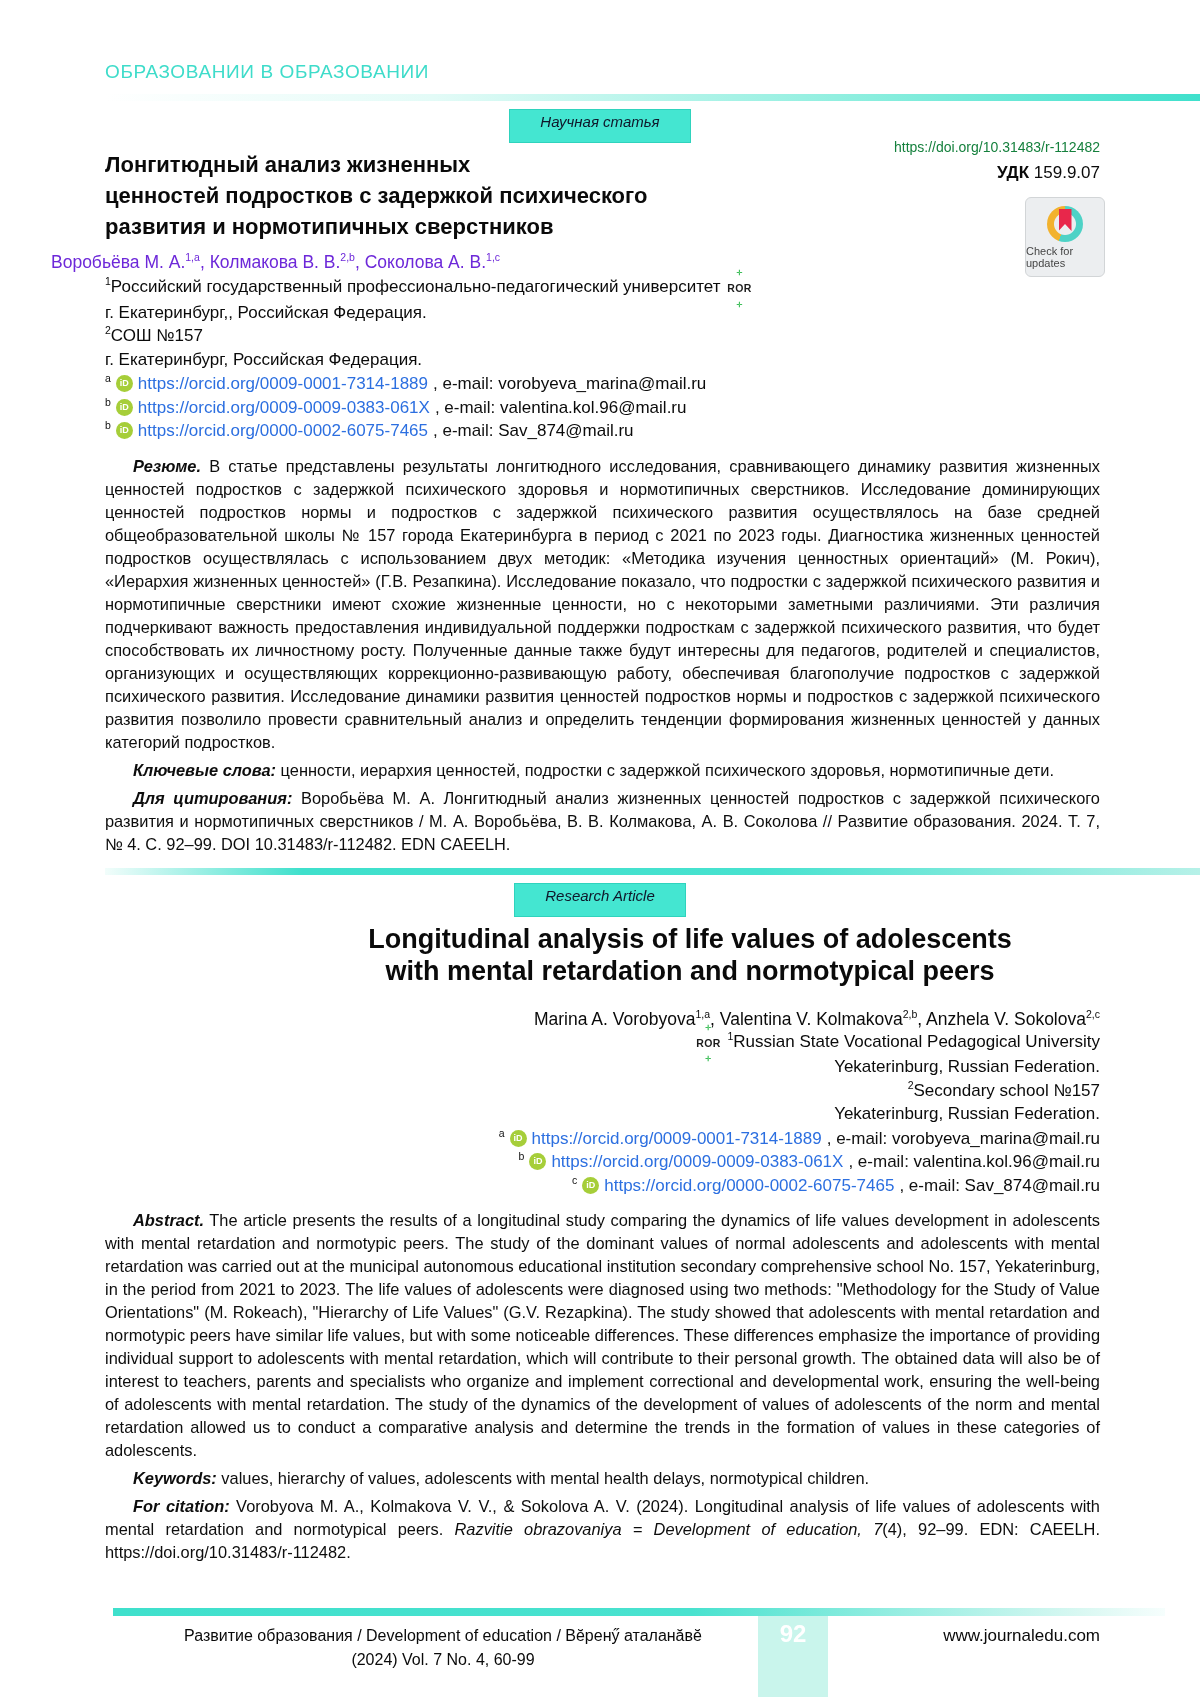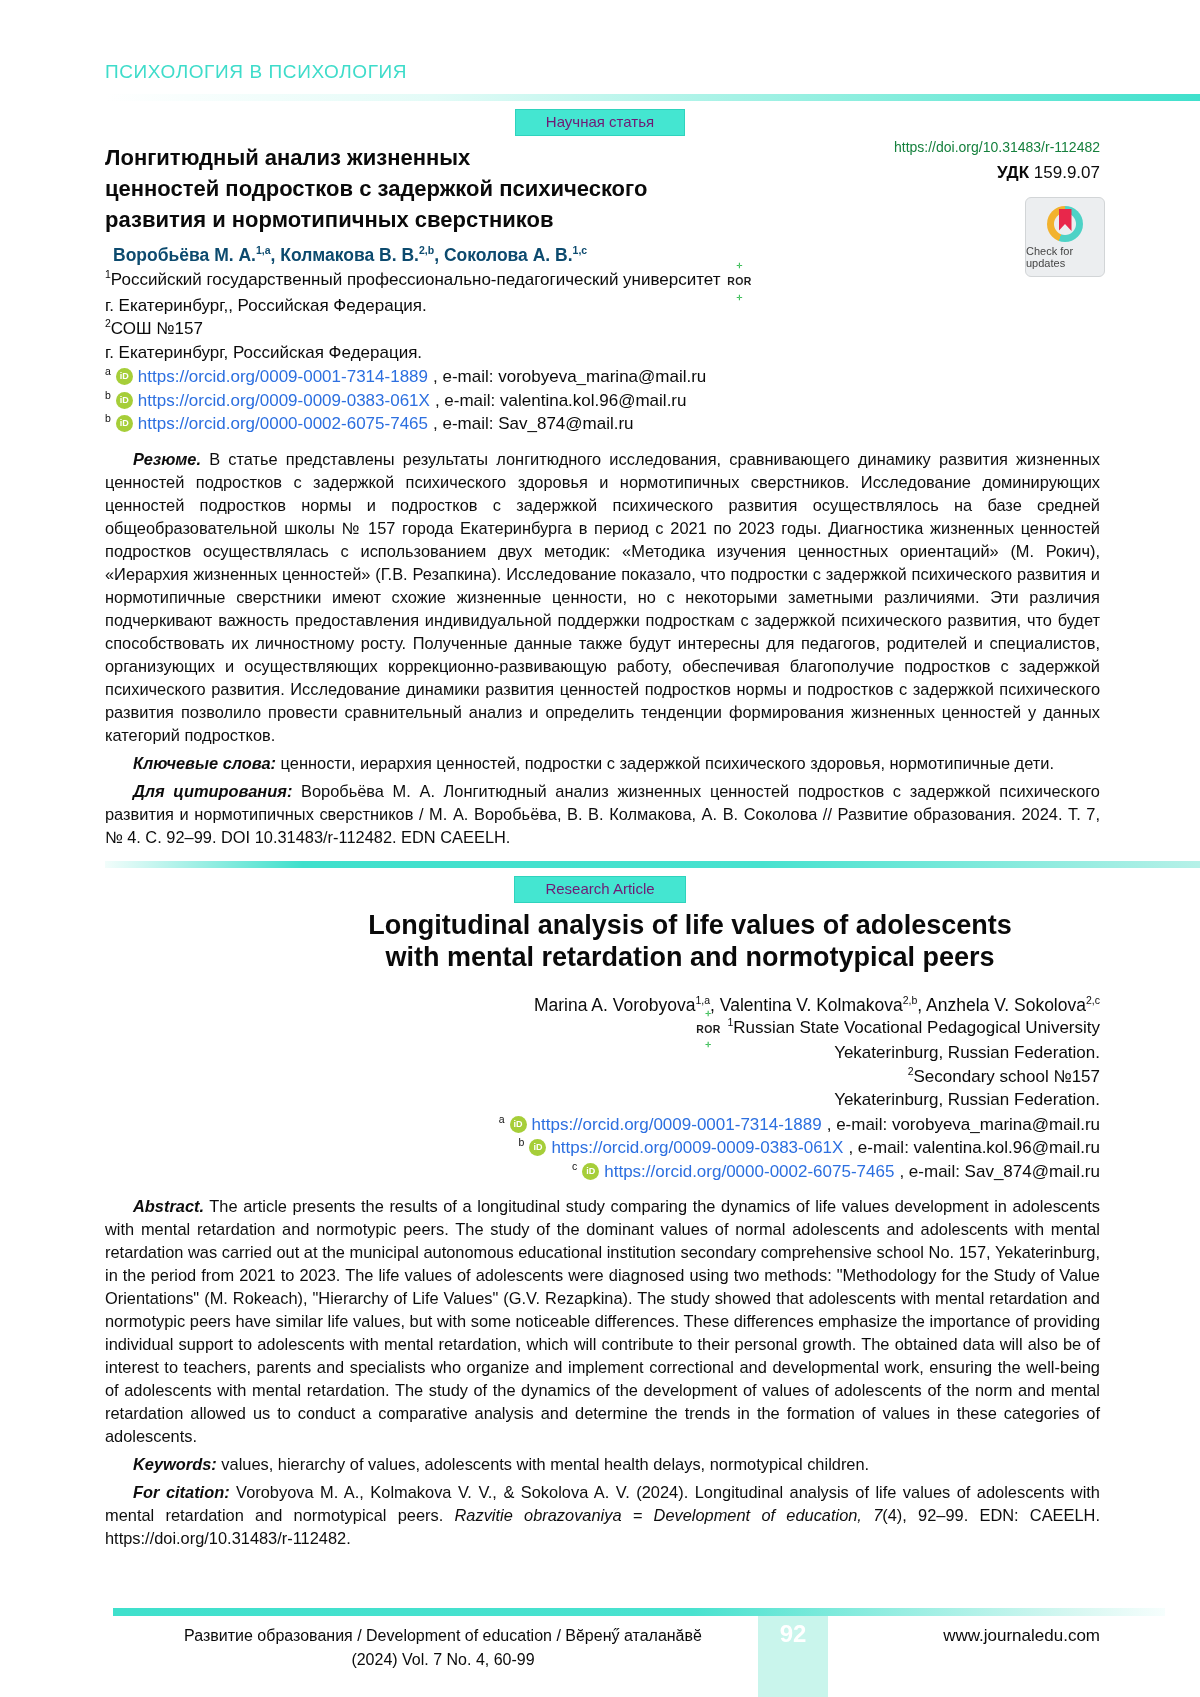--- a/index.html
+++ b/index.html
@@ -5,41 +5,41 @@
   * { box-sizing: border-box; margin: 0; padding: 0; }
   body { background: #ffffff; font-family: "Liberation Sans", sans-serif; color: #111; }
   .page { position: relative; width: 1200px; height: 1697px; background: #fff; overflow: hidden; }
 
   
   .kicker { margin: 60px 0 0 105px; font-size: 19px; line-height: 23px; color: #3edcca; letter-spacing: 0.6px; }
   .rule { height: 7px; }
   .rule-top { margin: 11px 0 0 105px; width: 1095px;
     background: linear-gradient(90deg, #ffffff 0%, #e3fbf7 30%, #8aeede 70%, #3fe0cc 100%); }
   .badge-wrap { text-align: center; margin-top: 8px; }
-  .badge { display: inline-block; background: #44e6d1; border: 1px solid #2fd3bd; color: #701a75;
-    font-size: 15px; padding: 3px 30px 5px; }
+  .badge { display: inline-block; background: #44e6d1; border: 1px solid #2fd3bd; color: #0f172a;
+    font-size: 15px; padding: 3px 30px 12px; font-style: italic; }
 
   
   .ru-title { margin: 6px 0 0 105px; width: 690px; font-size: 22px; line-height: 31px; font-weight: bold; color: #0a0a0a; }
   .ru-title span { display: block; }
   .title-meta { position: absolute; top: 138px; right: 100px; text-align: right; }
   .doi-link { color: #15803d; font-size: 14px; text-decoration: none; cursor: pointer; }
   .udk { margin-top: 7px; font-size: 17px; color: #0a0a0a; }
   .udk b { font-weight: bold; }
   .check-badge { margin: 14px -5px 0 auto; width: 80px; height: 80px; background: #eceef0;
     border: 1px solid #d2d5d7; border-radius: 6px; text-align: left; cursor: pointer; }
   .check-ring { position: relative; width: 36px; height: 36px; margin: 8px auto 3px; border-radius: 50%;
     background: conic-gradient(#4ed2c6 0deg 200deg, #f2b22e 200deg 360deg); }
   .check-ring::after { content: ""; position: absolute; inset: 7px; background: #eceef0; border-radius: 50%; }
   .check-mark { position: absolute; left: 50%; top: 3px; width: 13px; height: 22px; margin-left: -6.5px;
     background: #e8274b; clip-path: polygon(0 0, 100% 0, 100% 100%, 50% 68%, 0 100%); z-index: 2; }
   .check-text { font-size: 11px; line-height: 12px; color: #454545; }
 
   
-  .ru-authors { margin: 10px 0 0 113px; font-size: 17.5px; font-weight: bold; color: #0c4a6e; }
+  .ru-authors { margin: 10px 0 0 51px; font-size: 17.5px; font-weight: normal; color: #6d28d9; }
   .affils { margin: 2px 0 0 105px; font-size: 17px; line-height: 23.5px; color: #0a0a0a; }
   .affil-line { display: block; }
   sup.s { font-size: 10.5px; vertical-align: super; line-height: 0; }
   .orcids { margin: 1px 0 0 105px; font-size: 17px; line-height: 23.5px; }
   .orcid-line { display: flex; align-items: center; gap: 5px; }
   .orcid-sup { font-size: 10.5px; position: relative; top: -5px; }
   .orcid-badge { display: inline-flex; width: 17px; height: 17px; border-radius: 50%; background: #a6ce39;
     color: #fff; font-size: 9px; font-weight: bold; align-items: center; justify-content: center; flex: 0 0 17px; }
   .link { color: #2c6fe0; text-decoration: none; cursor: pointer; }
   .email { color: #0a0a0a; }
@@ -84,21 +84,21 @@
   .cc-circle { position: absolute; left: 7px; top: 7px; width: 21px; height: 21px; border: 2px solid #fff;
     border-radius: 50%; color: #fff; font-size: 10px; font-weight: bold; display: flex; align-items: center;
     justify-content: center; z-index: 2; background: #000; }
   .cc-by { position: absolute; left: 36px; top: 9px; color: #fff; font-size: 13px; font-weight: bold; z-index: 2; }
 </style>
 </head>
 <body>
 
 <div class="page">
 
-  <div class="kicker">ПСИХОЛОГИЯ В ПСИХОЛОГИЯ</div>
+  <div class="kicker">ОБРАЗОВАНИИ В ОБРАЗОВАНИИ</div>
   <div class="rule rule-top"></div>
 
   <div class="badge-wrap">
     <span class="badge">Научная статья</span>
   </div>
 
   <h1 class="ru-title">
     <span>Лонгитюдный анализ жизненных</span>
     <span>ценностей подростков с задержкой психического</span>
     <span>развития и нормотипичных сверстников</span>

